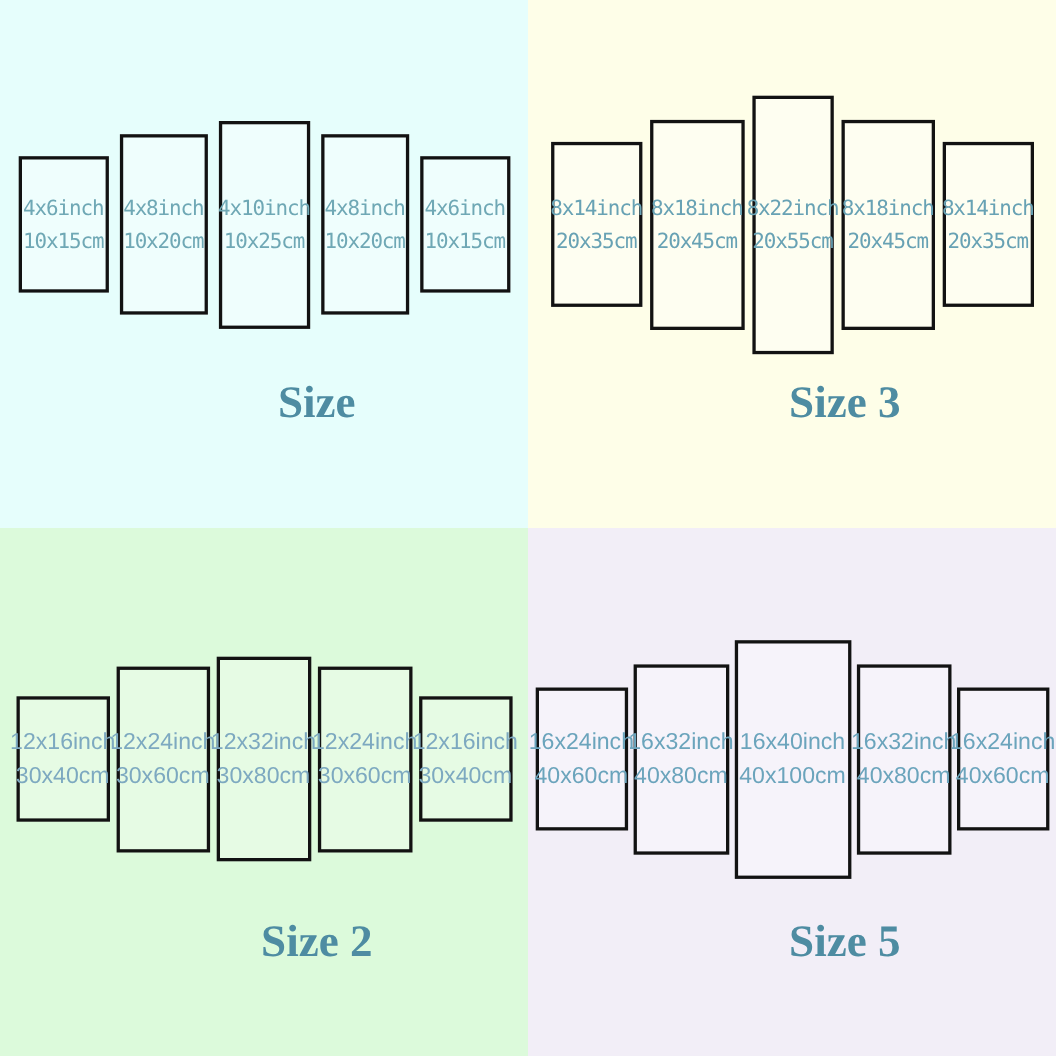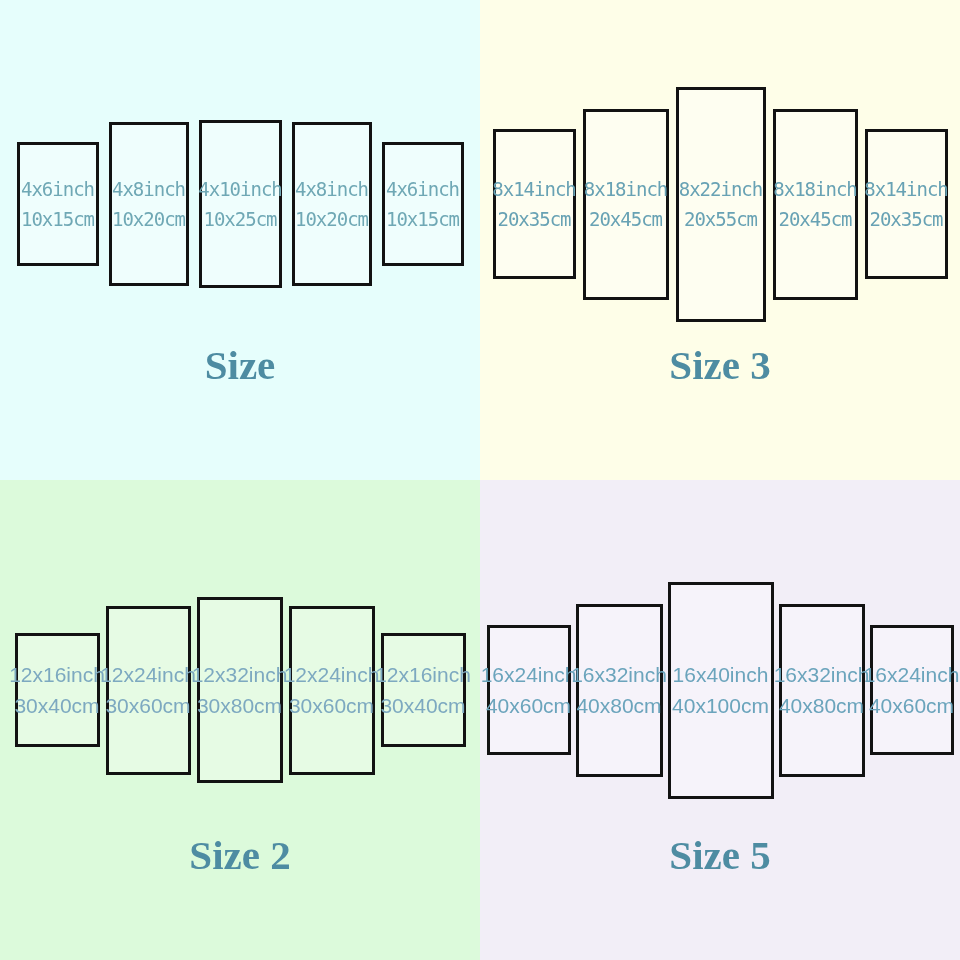--- a/index.html
+++ b/index.html
@@ -39,40 +39,41 @@
   .q-mono .label { font-family: "DejaVu Sans Mono", monospace; font-size: 19px; line-height: 30px; letter-spacing: -1px; }
   .q-sans .label { font-family: "Liberation Sans", sans-serif; font-size: 21px; line-height: 31px; }
   .title {
     position: absolute; left: 0; width: 100%;
     margin: 0;
     text-align: center;
     font-family: "Liberation Serif", "DejaVu Serif", serif;
     font-weight: bold;
     font-size: 41px;
     color: var(--title, #4e8ca2);
+    padding-left: 48px;
   }
   .q-top .title { top: 341px; }
   .q-bot .title { top: 351px; text-align: center; }
 
   
   .q0 .panels { gap: 10px; }
   .q1 .panels { gap: 7px; }
   .q2 .panels { gap: 6px; }
   .q3 .panels { gap: 5px; }
 
   
   .q0 .p0 { width: 82px; height: 124px; }
   .q0 .p1 { width: 80px; height: 164px; }
-  .q0 .p2 { width: 83px; height: 168px; }
+  .q0 .p2 { width: 83px; height: 189px; }
   .q0 .p3 { width: 80px; height: 164px; }
   .q0 .p4 { width: 82px; height: 124px; }
 
   .q1 .p0 { width: 83px; height: 150px; }
   .q1 .p1 { width: 86px; height: 191px; }
-  .q1 .p2 { width: 90px; height: 235px; }
+  .q1 .p2 { width: 74px; height: 235px; }
   .q1 .p3 { width: 85px; height: 191px; }
   .q1 .p4 { width: 83px; height: 150px; }
 
   .q2 .p0 { width: 85px; height: 114px; }
   .q2 .p1 { width: 85px; height: 169px; }
   .q2 .p2 { width: 86px; height: 186px; }
   .q2 .p3 { width: 86px; height: 169px; }
   .q2 .p4 { width: 85px; height: 114px; }
 
   .q3 .p0 { width: 84px; height: 130px; }

